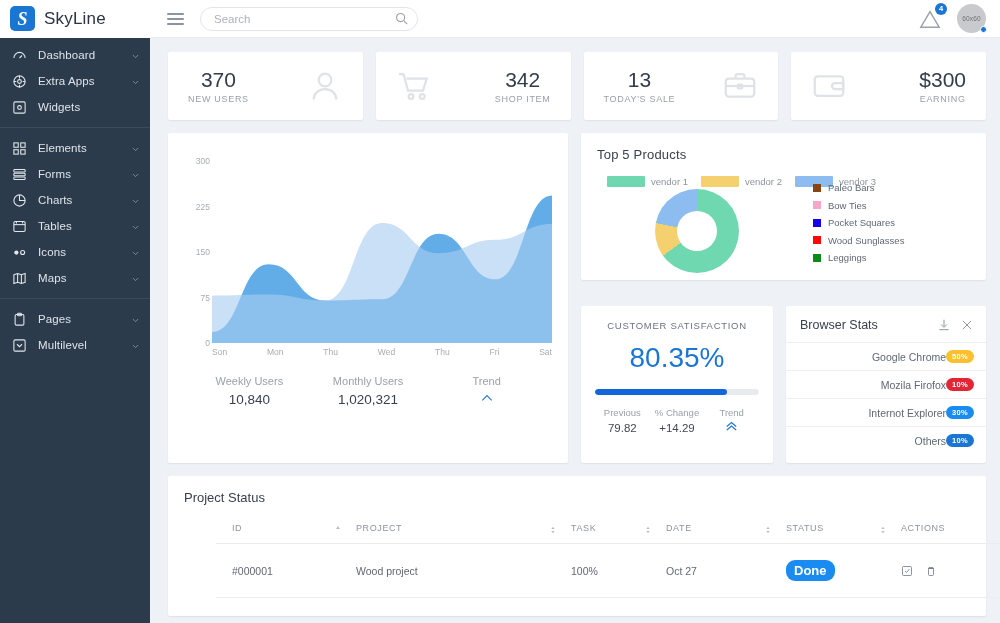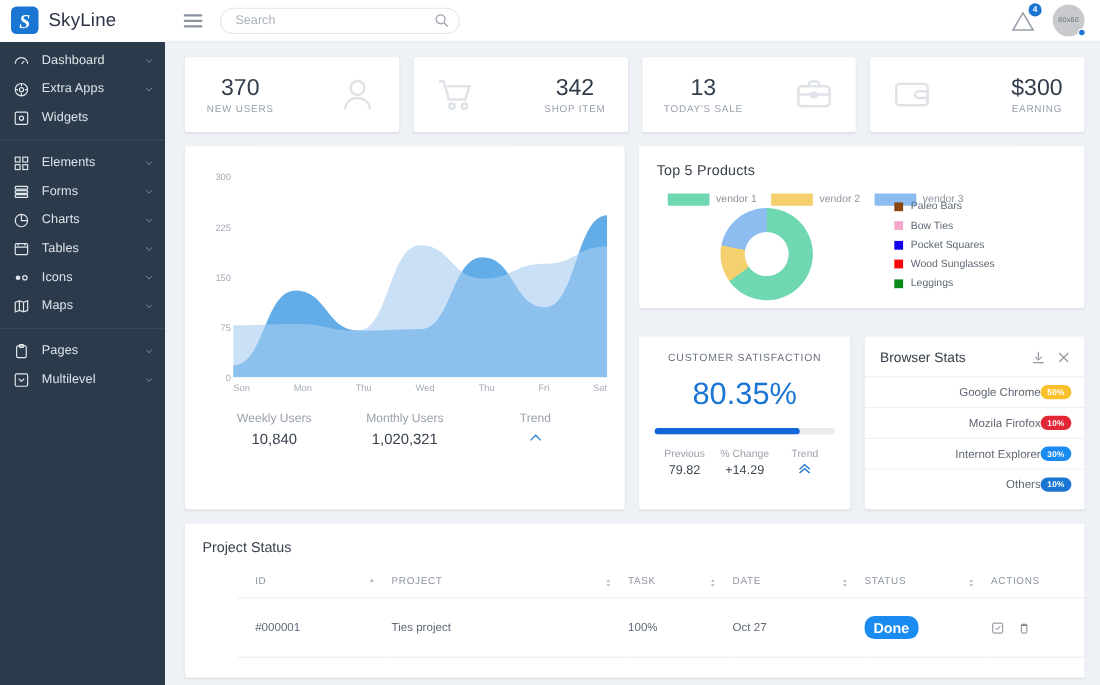--- a/index.html
+++ b/index.html
@@ -586,21 +586,21 @@
                   </svg></span></th>
               <th><span>ACTIONS</span><span class="srt"><svg viewBox="0 0 24 24" width="8" height="12" fill="currentColor">
                     <path d="M12 2l5 7H7z"></path>
                     <path d="M12 22l-5-7h10z"></path>
                   </svg></span></th>
             </tr>
           </thead>
         <tbody id="tbl-body">
             <tr>
               <td>#000001</td>
-              <td>Ties project</td>
+              <td>Wood project</td>
               <td>100%</td>
               <td>Oct 27</td>
               <td><span class="badge-done" style="background:#1a8bf0">Done</span></td>
               <td><span class="act-ico"><svg viewBox="0 0 24 24" fill="none" stroke="currentColor" stroke-width="1.6" width="12" height="12">
                     <rect x="3" y="3" width="18" height="18" rx="2"></rect>
                     <path d="M8 12l3 3 6-7"></path>
                   </svg></span><span class="act-ico"><svg viewBox="0 0 24 24" fill="none" stroke="currentColor" stroke-width="1.6" width="12" height="12">
                     <path d="M6 7h12"></path>
                     <path d="M8 7V5h8v2"></path>
                     <rect x="7" y="7" width="10" height="14" rx="2"></rect>

